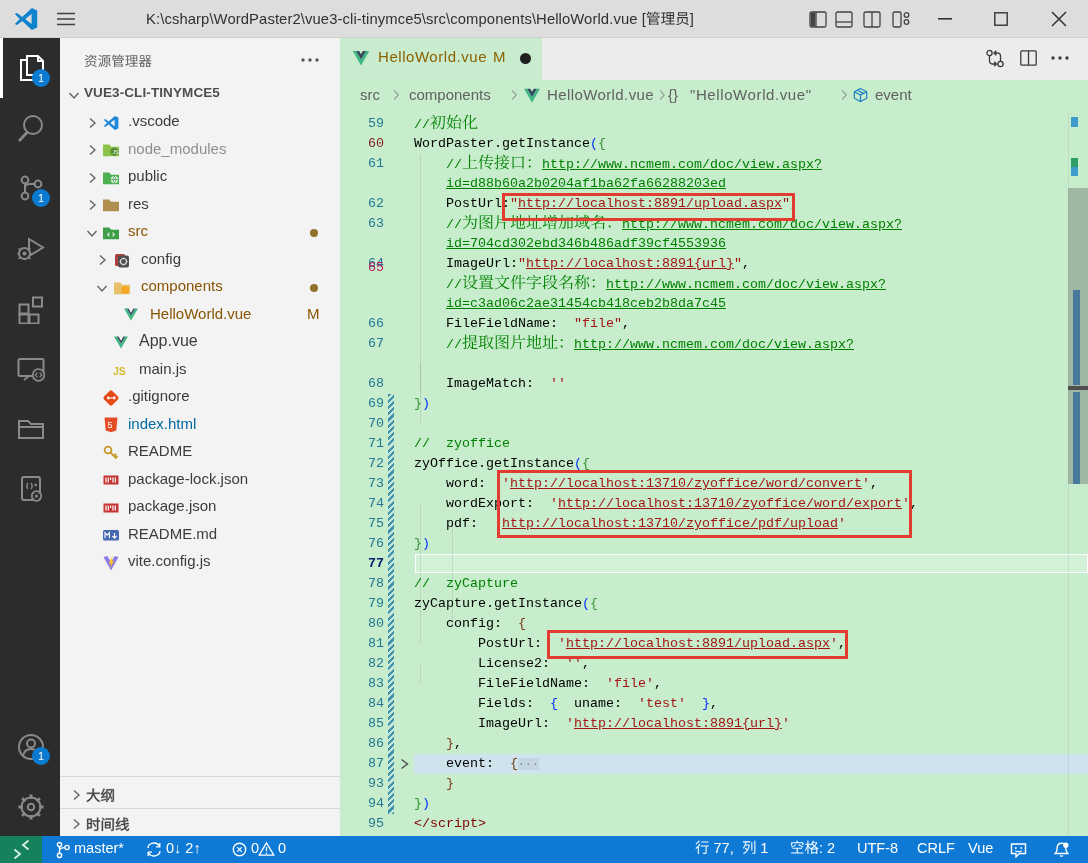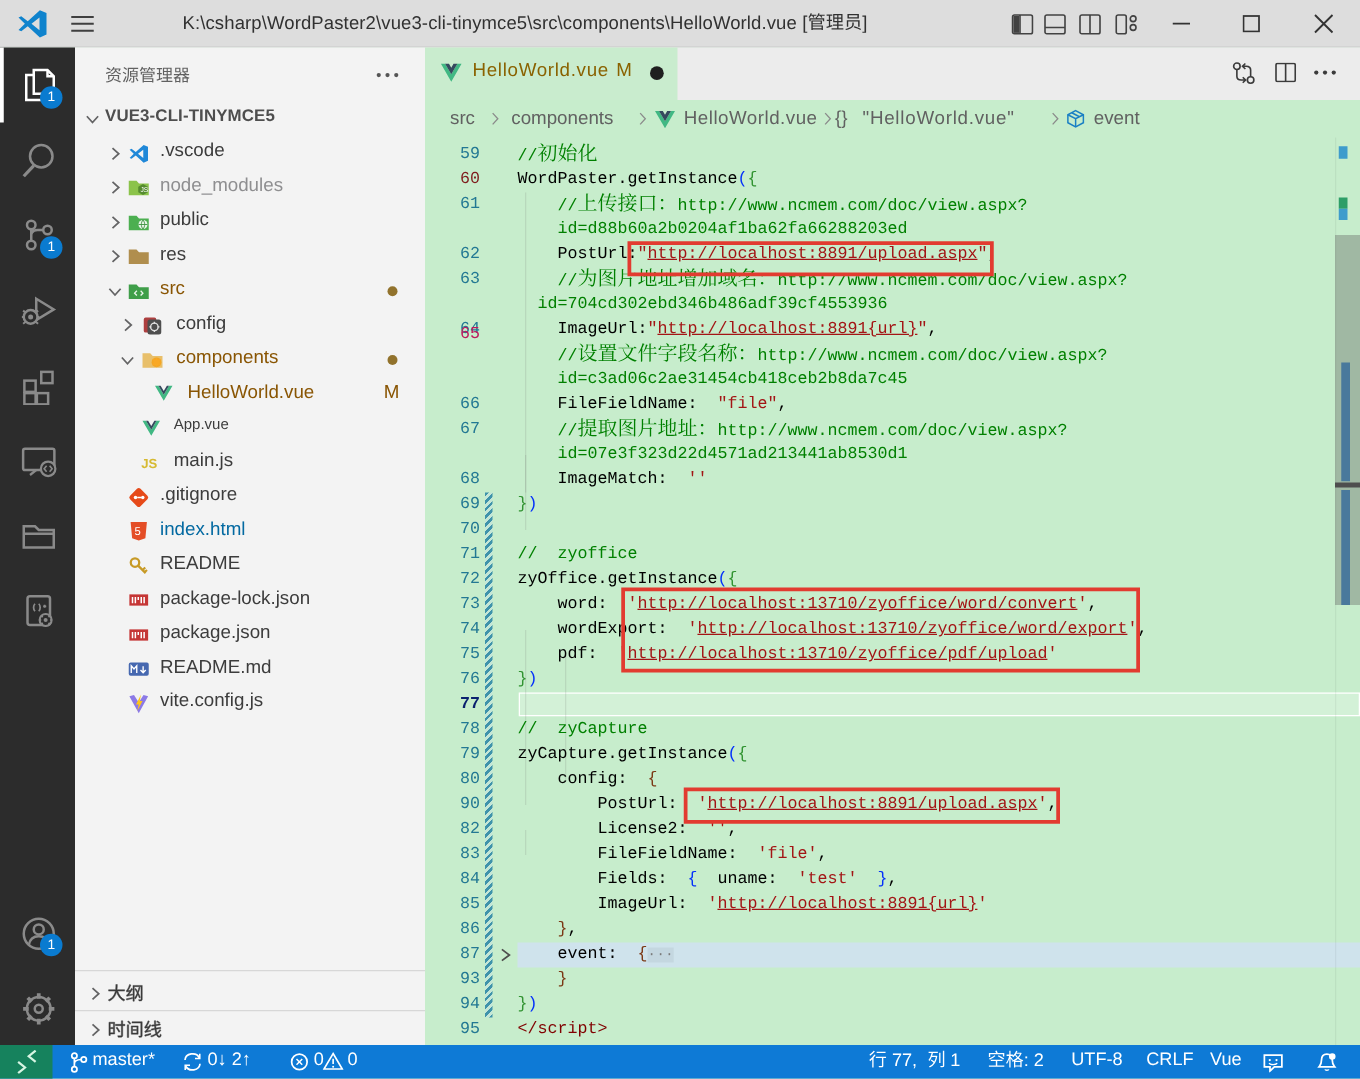--- a/index.html
+++ b/index.html
@@ -9,21 +9,21 @@
 .activitybar{left:0;top:38px;width:60px;height:798px;background:#2c2c2c}
 .sidebar{left:60px;top:38px;width:280px;height:798px;background:#f3f3f3}
 .tabs{left:340px;top:38px;width:748px;height:42px;background:#ececec}
 .tab{left:0;top:0;width:202px;height:42px;background:#c9ecce}
 .breadcrumb{left:340px;top:80px;width:748px;height:30px;background:#c7edcc;color:#616161;font-size:13.5px}
 .editor{left:340px;top:110px;width:748px;height:726px;background:#c7edcc}
 .statusbar{left:0;top:836px;width:1088px;height:27px;background:#0e7ad6;color:#fff;font-size:14.5px}
 .row{position:absolute;left:0;height:20px;line-height:20px;white-space:pre;font-family:"Liberation Mono",monospace;font-size:13.33px;color:#000}
 .num{position:absolute;width:44px;text-align:right;height:20px;line-height:20px;font-family:"Liberation Mono",monospace;font-size:13.33px;color:#237893}
 .c{color:#008000}
-.cl{color:#008000;}
+.cl{color:#008000;text-decoration:underline}
 .s{color:#a31515}
 .sl{color:#a31515;text-decoration:underline}
 .b1{color:#0431fa}
 .b2{color:#319331}
 .b3{color:#7b3814}
 .tag{color:#800000}
 .redbox{position:absolute;border:3px solid #e23b30}
 .ico{position:absolute;display:block}
 </style></head><body>
 <div class="abs titlebar">
@@ -208,21 +208,21 @@
     <svg class="ico" style="left:62px;top:268px" width="18" height="18" viewBox="0 0 18 18" xmlns="http://www.w3.org/2000/svg">
       <path d="M2 2.5 L9 14.5 L16 2.5 L13.2 2.5 L9 9.7 L4.8 2.5 Z" fill="#41b883"></path>
       <path d="M4.8 2.5 L9 9.7 L13.2 2.5 L11.5 2.5 L9 6.8 L6.5 2.5 Z" fill="#35495e"></path>
     </svg>
     <div class="abs" style="left:90px;top:266.5px;font-size:15px;color:#895503">HelloWorld.vue</div>
     <div class="abs" style="left:247px;top:266.5px;font-size:15px;color:#895503">M</div>
     <svg class="ico" style="left:52px;top:295.5px" width="18" height="18" viewBox="0 0 18 18" xmlns="http://www.w3.org/2000/svg">
       <path d="M2 2.5 L9 14.5 L16 2.5 L13.2 2.5 L9 9.7 L4.8 2.5 Z" fill="#41b883"></path>
       <path d="M4.8 2.5 L9 9.7 L13.2 2.5 L11.5 2.5 L9 6.8 L6.5 2.5 Z" fill="#35495e"></path>
     </svg>
-    <div class="abs" style="left:79px;top:294.0px;font-size:12px;color:#3c3c3c">App.vue</div>
+    <div class="abs" style="left:79px;top:294.0px;font-size:16px;color:#3c3c3c">App.vue</div>
     <svg class="ico" style="left:52px;top:323px" width="18" height="18" viewBox="0 0 18 18" xmlns="http://www.w3.org/2000/svg">
       <text x="1" y="13.5" font-size="10.5" font-weight="bold" fill="#d6ba32" font-family="Liberation Sans">JS</text>
     </svg>
     <div class="abs" style="left:79px;top:321.5px;font-size:15px;color:#3c3c3c">main.js</div>
     <svg class="ico" style="left:42px;top:350.5px" width="18" height="18" viewBox="0 0 18 18" xmlns="http://www.w3.org/2000/svg">
       <rect x="3.1" y="3.1" width="11.8" height="11.8" rx="2" transform="rotate(45 9 9)" fill="#e64a19"></rect>
       <circle cx="6.4" cy="9" r="1.4" fill="#fff"></circle>
       <circle cx="12.2" cy="9" r="1.4" fill="#fff"></circle>
       <path d="M7.8 9 H10.8" stroke="#fff" stroke-width="1.1"></path>
     </svg>
@@ -355,21 +355,21 @@
     <div class="num" style="left:0;top:324px;color:#237893">71</div>
     <div class="num" style="left:0;top:344px;color:#237893">72</div>
     <div class="num" style="left:0;top:364px;color:#237893">73</div>
     <div class="num" style="left:0;top:384px;color:#237893">74</div>
     <div class="num" style="left:0;top:404px;color:#237893">75</div>
     <div class="num" style="left:0;top:424px;color:#237893">76</div>
     <div class="num" style="left:0;top:444px;font-weight:bold;color:#0b216f">77</div>
     <div class="num" style="left:0;top:464px;color:#237893">78</div>
     <div class="num" style="left:0;top:484px;color:#237893">79</div>
     <div class="num" style="left:0;top:504px;color:#237893">80</div>
-    <div class="num" style="left:0;top:524px;color:#237893">90</div>
+    <div class="num" style="left:0;top:524px;color:#237893">81</div>
     <div class="num" style="left:0;top:544px;color:#237893">82</div>
     <div class="num" style="left:0;top:564px;color:#237893">83</div>
     <div class="num" style="left:0;top:584px;color:#237893">84</div>
     <div class="num" style="left:0;top:604px;color:#237893">85</div>
     <div class="num" style="left:0;top:624px;color:#237893">86</div>
     <div class="num" style="left:0;top:644px;color:#237893">87</div>
     <div class="num" style="left:0;top:664px;color:#237893">93</div>
     <div class="num" style="left:0;top:684px;color:#237893">94</div>
     <div class="num" style="left:0;top:704px;color:#237893">95</div>
     <div class="row" style="left:74px;top:4px"><span class="c">//</span><svg style="display:inline-block;width:48px;height:16px;vertical-align:-2.40px" viewBox="0 0 3000 1000" fill="#008000" xmlns="http://www.w3.org/2000/svg">
@@ -392,21 +392,21 @@
         <path transform="translate(1000,880) scale(1,-1)" d="M417 323 413 307C493 285 559 246 587 219C649 202 667 326 417 323ZM315 195 311 179C465 145 597 84 654 42C732 24 743 177 315 195ZM822 750V20H175V750ZM175 -51V-9H822V-72H832C856 -72 887 -53 888 -47V738C908 742 925 748 932 757L850 822L812 779H181L110 814V-77H122C152 -77 175 -61 175 -51ZM470 704 379 741C352 646 293 527 221 445L231 432C279 470 323 517 360 566C387 516 423 472 466 435C391 375 300 324 202 288L211 273C323 304 421 349 504 405C573 355 655 318 747 292C755 322 774 342 800 346L801 358C712 374 625 401 550 439C610 487 660 540 698 599C723 600 733 602 741 610L671 675L627 635H405C417 655 427 675 435 694C454 692 466 694 470 704ZM373 585 388 606H621C591 557 551 509 503 466C450 499 405 539 373 585Z"></path>
         <path transform="translate(2000,880) scale(1,-1)" d="M551 840V569H281V767C306 770 313 780 316 794L216 805V452C216 254 185 67 36 -65L49 -77C199 21 256 166 274 323H616V-79H626C647 -79 681 -67 683 -63V309C704 313 721 321 728 330L642 395L606 353H277C279 386 281 419 281 452V541H930C944 541 953 546 956 557C922 588 868 631 868 631L819 569H617V804C641 808 649 817 651 830Z"></path>
         <path transform="translate(3000,880) scale(1,-1)" d="M819 623 684 572V798C708 802 717 812 719 826L621 836V548L487 498V721C510 725 520 736 522 749L423 761V474L281 420L300 396L423 442V46C423 -25 455 -44 556 -44H707C923 -44 967 -34 967 1C967 15 960 23 933 32L930 187H917C903 114 888 55 880 36C874 27 867 23 851 21C830 18 779 17 709 17H561C498 17 487 29 487 59V466L621 516V98H632C657 98 684 114 684 122V540L837 597C833 367 826 269 808 250C801 242 795 240 780 240C764 240 729 243 706 245V228C728 223 749 216 758 207C768 197 769 180 769 162C801 162 831 172 852 193C886 229 897 326 900 589C920 592 932 596 939 604L864 665L828 626ZM33 111 73 25C82 30 89 40 92 52C219 129 317 196 387 242L381 256L230 189V505H357C371 505 380 510 382 521C355 552 305 594 305 594L264 535H230V779C255 783 264 793 266 807L166 818V535H40L48 505H166V162C108 138 61 120 33 111Z"></path>
         <path transform="translate(4000,880) scale(1,-1)" d="M424 619V-1H277L285 -31H947C961 -31 970 -26 973 -15C940 18 885 62 885 62L837 -1H685V439H915C929 439 938 444 941 455C908 487 855 531 855 531L809 468H685V786C710 790 718 800 721 815L620 826V-1H489V580C513 584 521 594 523 608ZM27 119 76 37C85 41 93 51 95 63C230 134 330 194 400 236L395 249L240 192V516H368C381 516 390 521 393 532C365 562 316 604 316 604L274 545H240V766C265 769 273 779 276 793L176 804V545H44L52 516H176V169C112 146 58 128 27 119Z"></path>
         <path transform="translate(5000,880) scale(1,-1)" d="M836 571 754 604C737 551 718 490 705 452L723 443C746 474 775 518 799 554C819 553 831 561 836 571ZM469 604 457 598C484 564 516 506 521 462C572 420 625 527 469 604ZM454 833 443 826C477 793 515 735 524 689C588 643 643 776 454 833ZM435 341V374H838V337H848C869 337 900 352 901 358V637C920 640 935 647 942 654L864 713L829 676H730C767 712 809 755 835 788C856 785 869 793 874 804L767 839C750 792 723 725 702 676H441L373 706V320H384C409 320 435 335 435 341ZM606 403H435V646H606ZM664 403V646H838V403ZM778 12H483V126H778ZM483 -55V-17H778V-72H788C809 -72 841 -58 842 -52V253C861 257 876 263 882 271L804 331L769 292H489L420 323V-76H431C458 -76 483 -61 483 -55ZM778 156H483V263H778ZM281 609 239 552H223V776C249 780 257 789 260 803L160 814V552H41L49 523H160V186C108 172 66 162 39 156L84 69C94 73 102 82 105 94C221 149 308 196 367 228L363 242L223 203V523H331C344 523 353 528 355 539C328 568 281 609 281 609Z"></path>
         <path transform="translate(6000,880) scale(1,-1)" d="M591 668V-54H603C632 -54 655 -37 655 -29V44H840V-41H849C873 -41 904 -23 905 -16V624C927 628 945 636 952 645L867 712L829 668H660L591 701ZM840 73H655V638H840ZM217 835C217 766 217 695 215 622H51L60 592H215C206 363 172 128 27 -61L43 -76C229 111 270 360 280 592H424C417 276 402 73 365 38C355 28 347 25 327 25C305 25 238 32 197 36L196 18C235 12 274 1 289 -10C301 -21 305 -39 305 -60C349 -60 389 -46 417 -14C462 39 482 239 490 583C511 586 524 591 531 600L453 665L415 622H282C284 682 284 740 285 796C310 800 318 810 321 824Z"></path>
         <path transform="translate(7000,880) scale(1,-1)" d="M766 797 755 789C783 767 813 725 820 692C876 652 926 764 766 797ZM270 109 308 33C317 36 325 45 329 57C470 112 577 160 655 193L651 208C491 164 335 121 270 109ZM655 827C655 769 656 712 659 657H322L330 628H660C668 471 687 331 725 214C647 99 546 20 416 -47L424 -65C559 -12 664 57 746 155C774 87 810 28 855 -19C892 -61 938 -88 963 -64C973 -54 968 -29 950 -1L966 155L954 157C944 117 928 73 917 49C909 31 901 33 890 45C847 82 814 140 788 211C841 289 883 383 918 499C946 497 955 502 960 515L864 546C837 443 805 357 766 283C739 385 725 505 720 628H943C957 628 966 632 969 643C938 672 890 711 890 711L846 657H719C718 700 718 744 719 787C744 791 753 803 754 815ZM421 486H550V313H421ZM366 515V207H374C402 207 421 222 421 228V284H550V233H559C577 233 606 247 606 253V481C621 484 634 491 638 496L573 546L542 515H431L366 543ZM30 116 75 33C85 37 91 48 94 60C208 131 295 192 356 234L350 246L224 193V522H338C352 522 362 527 365 538C335 568 287 609 287 609L245 552H224V782C249 786 258 796 260 810L160 821V552H39L47 522H160V166C103 143 56 125 30 116Z"></path>
         <path transform="translate(8000,880) scale(1,-1)" d="M518 805 412 839C340 685 195 505 56 402L67 390C155 439 241 511 316 588C361 543 410 479 423 427C490 379 542 515 332 604C355 629 377 654 397 679H732C601 460 341 278 38 179L47 161C146 186 238 219 322 257V-79H333C366 -79 388 -62 388 -57V-1H811V-75H821C844 -75 877 -59 878 -52V258C898 262 914 269 921 278L838 342L800 300H408C584 396 721 522 814 667C841 668 853 670 861 679L787 752L737 709H420C442 738 462 766 479 794C505 790 513 794 518 805ZM388 270H811V28H388Z"></path>
         <path transform="translate(9000,880) scale(1,-1)" d="M232 34C268 34 294 62 294 94C294 129 268 155 232 155C196 155 170 129 170 94C170 62 196 34 232 34ZM232 436C268 436 294 464 294 496C294 531 268 557 232 557C196 557 170 531 170 496C170 464 196 436 232 436Z"></path>
       </svg><span class="cl">http://www.ncmem.com/doc/view.aspx?</span></div>
-    <div class="row" style="left:58px;top:124px"><span>    </span><span class="cl">id=704cd302ebd346b486adf39cf4553936</span></div>
+    <div class="row" style="left:74px;top:124px"><span>    </span><span class="cl">id=704cd302ebd346b486adf39cf4553936</span></div>
     <div class="row" style="left:74px;top:144px"><span>    </span><span>ImageUrl:</span><span class="s">"</span><span class="sl">http://localhost:8891{url}</span><span class="s">"</span><span>,</span></div>
     <div class="row" style="left:74px;top:164px"><span>    </span><span class="c">//</span><svg style="display:inline-block;width:144px;height:16px;vertical-align:-2.40px" viewBox="0 0 9000 1000" fill="#008000" xmlns="http://www.w3.org/2000/svg">
         <path transform="translate(0,880) scale(1,-1)" d="M111 833 100 825C149 778 214 701 235 642C308 599 348 747 111 833ZM233 531C252 535 266 542 270 549L205 604L172 569H41L50 539H171V100C171 82 166 75 134 59L179 -22C187 -18 198 -7 204 10C287 85 361 159 400 198L393 211C336 173 279 136 233 106ZM452 783V689C452 596 430 493 301 411L311 398C495 474 515 601 515 689V743H718V509C718 466 727 451 784 451H840C938 451 963 464 963 490C963 504 955 510 934 516L931 517H921C916 515 909 514 903 513C900 513 894 513 890 513C882 512 864 512 847 512H802C783 512 781 516 781 528V734C799 737 812 741 818 748L746 811L709 773H527L452 806ZM576 102C490 33 382 -22 252 -61L260 -77C404 -46 520 4 612 69C691 3 791 -43 912 -74C921 -41 943 -21 975 -17L976 -5C854 16 748 52 661 106C743 176 804 259 848 356C872 358 883 360 891 369L819 437L774 395H357L366 366H426C458 256 508 170 576 102ZM616 137C541 195 484 270 447 366H774C739 279 686 203 616 137Z"></path>
         <path transform="translate(1000,880) scale(1,-1)" d="M216 580V609H801V567H811C823 567 840 572 851 578L811 530H516L525 554C546 556 559 564 562 578L454 595L445 530H59L68 500H441L430 426H299L224 459V-11H43L52 -40H936C950 -40 959 -35 962 -24C927 7 872 49 872 49L823 -11H796V388C820 391 834 396 841 406L753 471L717 426H475L505 500H921C935 500 945 505 948 516C919 543 874 576 862 586L865 588V745C884 749 901 756 907 764L827 825L791 786H223L153 818V559H162C188 559 216 574 216 580ZM288 -11V74H729V-11ZM288 104V180H729V104ZM288 210V285H729V210ZM288 314V396H729V314ZM582 756V639H428V756ZM643 756H801V639H643ZM367 756V639H216V756Z"></path>
         <path transform="translate(2000,880) scale(1,-1)" d="M407 836 397 828C449 786 510 713 527 654C600 605 647 762 407 836ZM700 590C665 448 602 324 505 218C399 314 320 437 275 590ZM864 685 812 620H47L56 590H254C293 419 364 283 463 175C358 75 218 -6 41 -65L49 -81C239 -31 388 41 502 136C606 39 736 -32 891 -78C904 -44 932 -24 966 -22L969 -11C807 27 665 89 550 180C664 290 739 427 784 590H930C944 590 953 595 956 606C921 639 864 685 864 685Z"></path>
         <path transform="translate(3000,880) scale(1,-1)" d="M594 827V606H442C459 647 475 690 488 734C510 733 521 742 525 753L423 785C397 635 343 489 283 392L297 382C347 432 392 499 428 576H594V333H287L295 303H594V-77H607C633 -77 660 -62 660 -52V303H942C956 303 965 308 968 319C935 351 881 393 881 393L833 333H660V576H913C927 576 937 581 939 592C907 624 854 666 854 666L807 606H660V787C686 791 694 801 697 815ZM255 837C206 648 119 458 34 338L48 328C92 371 134 424 172 484V-77H184C209 -77 237 -61 238 -55V540C255 543 264 550 267 559L225 575C261 640 292 711 319 784C341 782 353 791 357 802Z"></path>
         <path transform="translate(4000,880) scale(1,-1)" d="M437 839 427 832C463 801 498 746 504 701C573 650 636 794 437 839ZM169 733 152 732C157 667 118 609 79 588C56 575 42 554 51 531C63 505 101 505 127 523C156 543 183 586 183 651H836C823 613 802 566 786 534L800 527C839 556 892 604 920 639C941 640 952 642 959 648L880 725L835 681H180C178 697 175 715 169 733ZM864 348 814 286H532V374C555 377 565 385 567 400C633 428 698 466 747 499C767 500 779 502 787 509L708 581L663 536H215L224 506H649C619 473 577 433 535 404L466 411V286H47L56 256H466V23C466 7 460 1 440 1C416 1 294 10 294 10V-6C346 -12 375 -19 393 -30C408 -42 414 -58 419 -78C520 -68 532 -35 532 18V256H927C941 256 951 261 954 272C919 304 864 348 864 348Z"></path>
         <path transform="translate(5000,880) scale(1,-1)" d="M520 784V679C520 592 506 500 411 425L422 411C567 483 582 596 582 679V745H745V529C745 489 753 473 806 473H850C934 473 956 485 956 511C956 525 948 531 929 537L926 538H917C912 536 905 535 900 535C897 534 892 534 887 534C881 534 869 534 856 534H824C811 534 808 537 808 548V736C826 738 839 742 846 749L773 812L737 774H594L520 807ZM629 125C547 45 441 -19 311 -64L319 -80C462 -43 574 14 661 86C726 14 809 -39 912 -78C923 -48 945 -28 972 -25L974 -15C867 14 775 59 701 123C770 190 821 269 858 357C882 358 893 360 901 369L828 436L785 395H443L452 366H520C543 271 580 191 629 125ZM662 161C609 217 568 285 541 366H785C757 290 716 221 662 161ZM348 618 306 564H193V702C266 718 353 744 418 769C436 764 445 765 452 773L369 835C322 801 260 765 205 736L130 770V166C86 156 50 149 26 145L68 60C78 64 86 73 91 85L130 99V-78H139C176 -78 192 -63 193 -57V122C302 163 387 198 453 225L449 241L193 180V345H404C418 345 427 350 430 361C400 390 350 430 350 430L307 374H193V534H400C414 534 424 539 427 550C396 579 348 618 348 618Z"></path>
         <path transform="translate(6000,880) scale(1,-1)" d="M518 805 412 839C340 685 195 505 56 402L67 390C155 439 241 511 316 588C361 543 410 479 423 427C490 379 542 515 332 604C355 629 377 654 397 679H732C601 460 341 278 38 179L47 161C146 186 238 219 322 257V-79H333C366 -79 388 -62 388 -57V-1H811V-75H821C844 -75 877 -59 878 -52V258C898 262 914 269 921 278L838 342L800 300H408C584 396 721 522 814 667C841 668 853 670 861 679L787 752L737 709H420C442 738 462 766 479 794C505 790 513 794 518 805ZM388 270H811V28H388Z"></path>
         <path transform="translate(7000,880) scale(1,-1)" d="M754 552 654 563V23C654 8 649 3 631 3C611 3 506 10 506 10V-6C552 -12 577 -19 592 -31C606 -42 611 -59 614 -78C708 -70 718 -37 718 17V527C742 529 751 538 754 552ZM613 424 515 447C493 295 444 148 386 50L401 40C479 125 540 257 577 403C598 404 610 412 613 424ZM791 441 775 436C822 335 881 183 885 71C956 0 1007 196 791 441ZM642 810 542 837C513 692 461 541 408 442L423 433C466 483 505 548 539 620H857C845 574 826 514 812 475L825 468C861 505 909 567 933 609C952 610 964 612 972 619L895 692L852 650H552C572 695 590 742 605 790C627 790 638 798 642 810ZM351 589 308 532H281V731C322 742 360 754 391 764C415 756 432 756 441 765L360 833C291 791 153 731 42 700L47 684C102 691 162 703 218 716V532H41L49 502H196C163 361 106 218 24 111L38 98C114 172 174 259 218 357V-78H228C259 -78 281 -62 281 -56V413C315 372 350 316 359 271C419 224 471 351 281 437V502H406C420 502 429 507 432 518C401 548 351 589 351 589Z"></path>
@@ -416,21 +416,21 @@
     <div class="row" style="left:74px;top:204px"><span>    </span><span>FileFieldName:  </span><span class="s">"file"</span><span>,</span></div>
     <div class="row" style="left:74px;top:224px"><span>    </span><span class="c">//</span><svg style="display:inline-block;width:112px;height:16px;vertical-align:-2.40px" viewBox="0 0 7000 1000" fill="#008000" xmlns="http://www.w3.org/2000/svg">
         <path transform="translate(0,880) scale(1,-1)" d="M458 305C444 138 385 15 293 -65L306 -78C385 -34 444 34 484 129C536 -23 618 -59 758 -59C802 -59 896 -59 937 -59C938 -33 949 -13 971 -9V5C918 4 810 4 762 4C734 4 709 5 685 8V186H896C908 186 919 191 922 202C890 233 838 274 838 274L792 216H685V361H927C941 361 950 366 953 376C921 406 869 445 869 445L824 390H375L383 361H622V22C566 42 525 82 495 158C506 190 516 225 523 263C545 264 555 274 558 287ZM511 620H808V522H511ZM511 649V750H808V649ZM447 779V435H456C483 435 511 450 511 457V493H808V443H818C839 443 871 460 872 466V737C892 741 907 750 914 758L834 819L798 779H515L447 810ZM30 329 62 244C71 247 80 257 83 270L191 322V24C191 9 186 4 169 4C151 4 64 10 64 10V-6C102 -11 125 -18 138 -29C150 -40 155 -58 158 -78C244 -68 254 -36 254 18V354L402 432L397 446L254 398V580H377C391 580 400 585 403 596C375 626 328 665 328 665L287 609H254V800C278 803 288 813 291 827L191 838V609H41L49 580H191V378C120 355 62 337 30 329Z"></path>
         <path transform="translate(1000,880) scale(1,-1)" d="M687 193C629 96 555 10 461 -58L474 -71C575 -13 654 60 716 141C770 55 836 -17 915 -71C922 -45 946 -28 975 -25L978 -14C889 36 813 105 751 191C834 319 880 465 909 611C932 614 941 616 949 625L875 694L833 651H481L490 622H558C580 457 623 312 687 193ZM715 244C651 350 606 477 583 622H838C816 491 776 361 715 244ZM511 812 465 753H43L51 724H143V146C99 136 62 129 36 125L78 41C88 44 96 53 101 65C212 100 308 132 391 161V-79H401C434 -79 455 -62 455 -55V184L590 233L586 249L455 218V724H571C585 724 595 729 598 740C564 771 511 812 511 812ZM391 202 207 160V338H391ZM391 367H207V532H391ZM391 562H207V724H391Z"></path>
         <path transform="translate(2000,880) scale(1,-1)" d="M417 323 413 307C493 285 559 246 587 219C649 202 667 326 417 323ZM315 195 311 179C465 145 597 84 654 42C732 24 743 177 315 195ZM822 750V20H175V750ZM175 -51V-9H822V-72H832C856 -72 887 -53 888 -47V738C908 742 925 748 932 757L850 822L812 779H181L110 814V-77H122C152 -77 175 -61 175 -51ZM470 704 379 741C352 646 293 527 221 445L231 432C279 470 323 517 360 566C387 516 423 472 466 435C391 375 300 324 202 288L211 273C323 304 421 349 504 405C573 355 655 318 747 292C755 322 774 342 800 346L801 358C712 374 625 401 550 439C610 487 660 540 698 599C723 600 733 602 741 610L671 675L627 635H405C417 655 427 675 435 694C454 692 466 694 470 704ZM373 585 388 606H621C591 557 551 509 503 466C450 499 405 539 373 585Z"></path>
         <path transform="translate(3000,880) scale(1,-1)" d="M551 840V569H281V767C306 770 313 780 316 794L216 805V452C216 254 185 67 36 -65L49 -77C199 21 256 166 274 323H616V-79H626C647 -79 681 -67 683 -63V309C704 313 721 321 728 330L642 395L606 353H277C279 386 281 419 281 452V541H930C944 541 953 546 956 557C922 588 868 631 868 631L819 569H617V804C641 808 649 817 651 830Z"></path>
         <path transform="translate(4000,880) scale(1,-1)" d="M819 623 684 572V798C708 802 717 812 719 826L621 836V548L487 498V721C510 725 520 736 522 749L423 761V474L281 420L300 396L423 442V46C423 -25 455 -44 556 -44H707C923 -44 967 -34 967 1C967 15 960 23 933 32L930 187H917C903 114 888 55 880 36C874 27 867 23 851 21C830 18 779 17 709 17H561C498 17 487 29 487 59V466L621 516V98H632C657 98 684 114 684 122V540L837 597C833 367 826 269 808 250C801 242 795 240 780 240C764 240 729 243 706 245V228C728 223 749 216 758 207C768 197 769 180 769 162C801 162 831 172 852 193C886 229 897 326 900 589C920 592 932 596 939 604L864 665L828 626ZM33 111 73 25C82 30 89 40 92 52C219 129 317 196 387 242L381 256L230 189V505H357C371 505 380 510 382 521C355 552 305 594 305 594L264 535H230V779C255 783 264 793 266 807L166 818V535H40L48 505H166V162C108 138 61 120 33 111Z"></path>
         <path transform="translate(5000,880) scale(1,-1)" d="M424 619V-1H277L285 -31H947C961 -31 970 -26 973 -15C940 18 885 62 885 62L837 -1H685V439H915C929 439 938 444 941 455C908 487 855 531 855 531L809 468H685V786C710 790 718 800 721 815L620 826V-1H489V580C513 584 521 594 523 608ZM27 119 76 37C85 41 93 51 95 63C230 134 330 194 400 236L395 249L240 192V516H368C381 516 390 521 393 532C365 562 316 604 316 604L274 545H240V766C265 769 273 779 276 793L176 804V545H44L52 516H176V169C112 146 58 128 27 119Z"></path>
         <path transform="translate(6000,880) scale(1,-1)" d="M232 34C268 34 294 62 294 94C294 129 268 155 232 155C196 155 170 129 170 94C170 62 196 34 232 34ZM232 436C268 436 294 464 294 496C294 531 268 557 232 557C196 557 170 531 170 496C170 464 196 436 232 436Z"></path>
       </svg><span class="cl">http://www.ncmem.com/doc/view.aspx?</span></div>
-    <div class="row" style="left:74px;top:244px"><span>    </span><span class="cl">id=07e3f323d22d4571ad213441ab8530d1</span></div>
+    <div class="row" style="left:74px;top:244px"><span>    </span></div>
     <div class="row" style="left:74px;top:264px"><span>    </span><span>ImageMatch:  </span><span class="s">''</span></div>
     <div class="row" style="left:74px;top:284px"><span class="b2">}</span><span class="b1">)</span></div>
     <div class="row" style="left:74px;top:324px"><span class="c">//  zyoffice</span></div>
     <div class="row" style="left:74px;top:344px"><span>zyOffice.getInstance</span><span class="b1">(</span><span class="b2">{</span></div>
     <div class="row" style="left:74px;top:364px"><span>    </span><span>word:  </span><span class="s">'</span><span class="sl">http://localhost:13710/zyoffice/word/convert</span><span class="s">'</span><span>,</span></div>
     <div class="row" style="left:74px;top:384px"><span>    </span><span>wordExport:  </span><span class="s">'</span><span class="sl">http://localhost:13710/zyoffice/word/export</span><span class="s">'</span><span>,</span></div>
     <div class="row" style="left:74px;top:404px"><span>    </span><span>pdf:  </span><span class="s">'</span><span class="sl">http://localhost:13710/zyoffice/pdf/upload</span><span class="s">'</span></div>
     <div class="row" style="left:74px;top:424px"><span class="b2">}</span><span class="b1">)</span></div>
     <div class="row" style="left:74px;top:464px"><span class="c">//  zyCapture</span></div>
     <div class="row" style="left:74px;top:484px"><span>zyCapture.getInstance</span><span class="b1">(</span><span class="b2">{</span></div>

